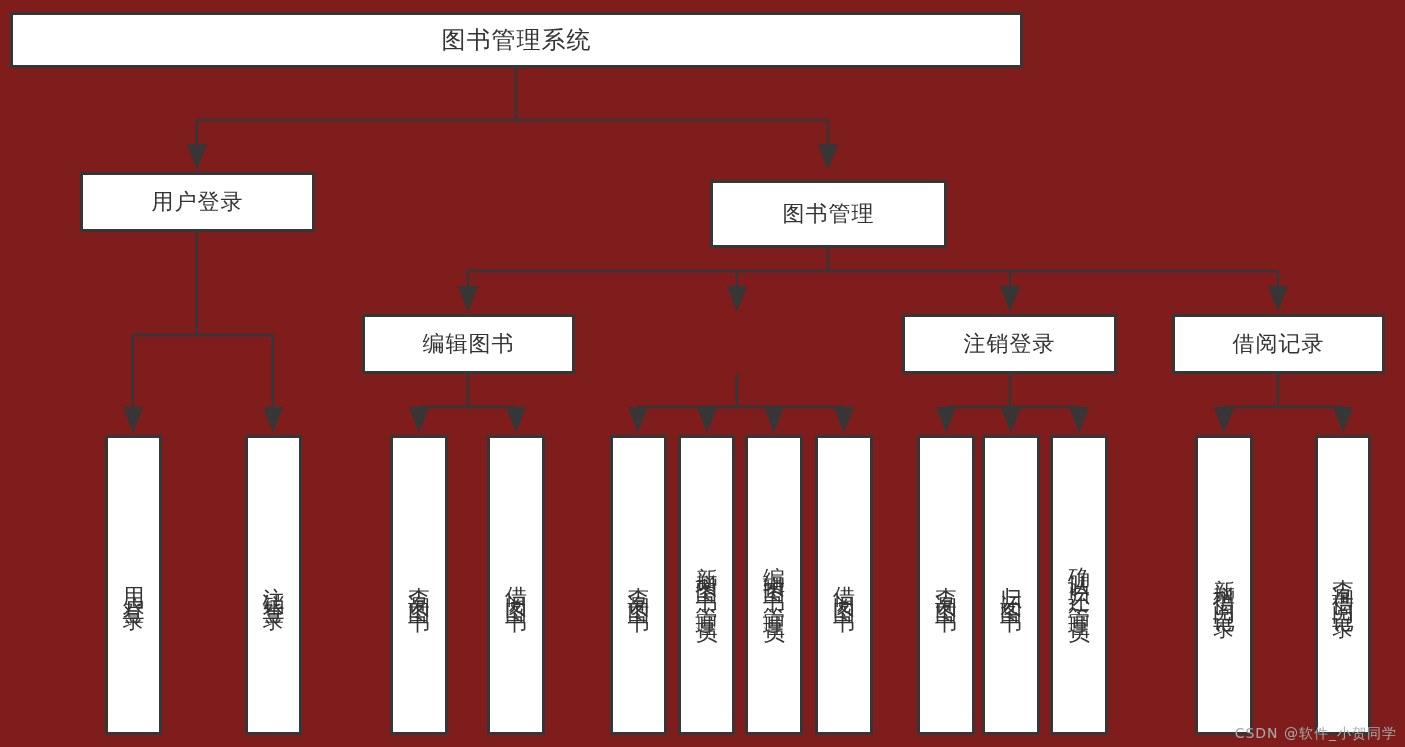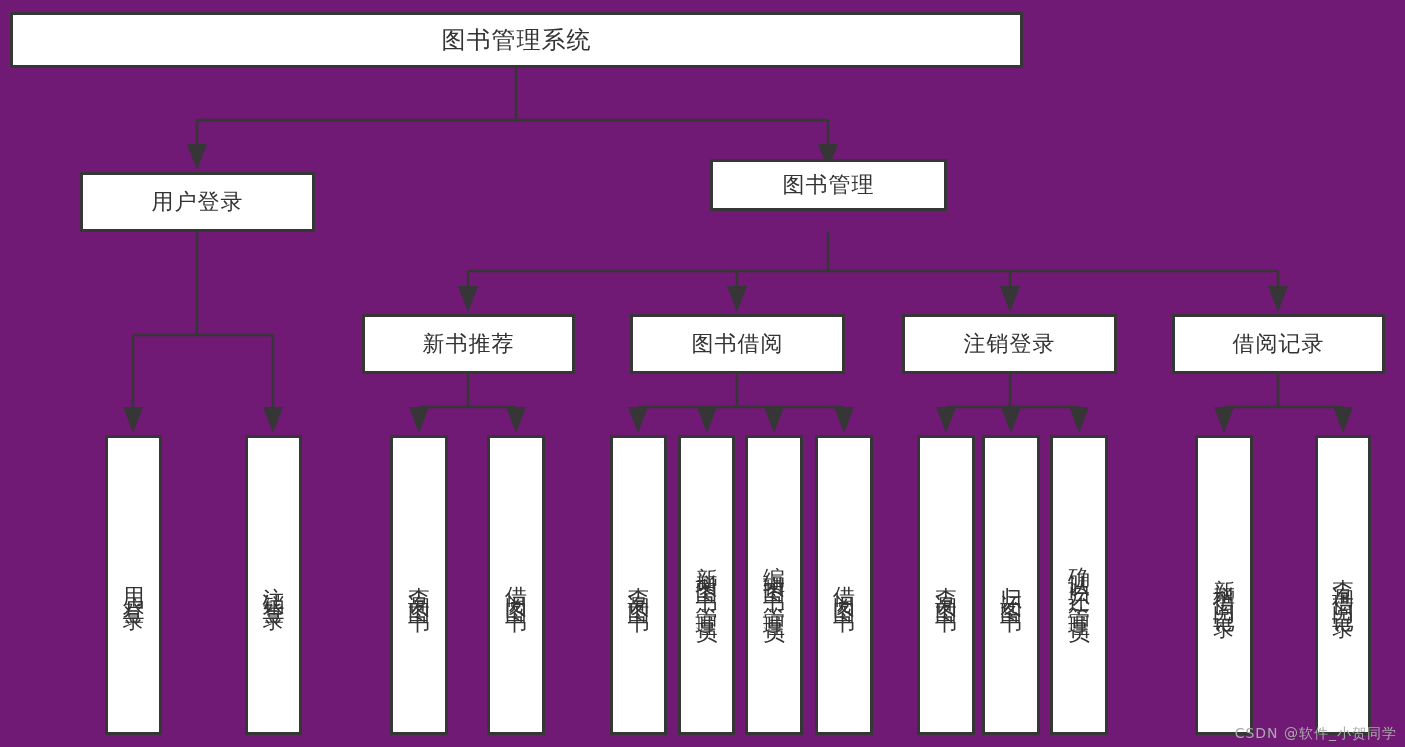--- a/index.html
+++ b/index.html
@@ -1,17 +1,17 @@
 <!DOCTYPE html>
 <html><head>
 <meta charset="utf-8">
 <style>
   html,body{margin:0;padding:0;background:#ffffff;}
   body{font-family:"DejaVu Sans","Liberation Sans",sans-serif;}
-  .stage{position:relative;width:1405px;height:747px;background:#701a75;overflow:hidden;}
+  .stage{position:relative;width:1405px;height:747px;background:#7f1d1d;overflow:hidden;}
   .wires{position:absolute;left:0;top:0;z-index:1;}
   .box{
     position:absolute;z-index:2;box-sizing:border-box;
     border:3px solid #363636;background:#ffffff;color:#333333;
     display:flex;align-items:center;justify-content:center;
   }
   .box.h span{font-size:22px;letter-spacing:1px;white-space:nowrap;}
   .box.root span{font-size:24px;}
   .box.v span{
     writing-mode:vertical-rl;
@@ -83,29 +83,26 @@
       <polygon points="1343,433 1333,407 1353,407" fill="#363636"></polygon>
     </svg>
 
   <div class="box h root" style="left:10px;top:12px;width:1013px;height:56px">
     <span>图书管理系统</span>
   </div>
 
   <div class="box h" style="left:80px;top:172px;width:235px;height:60px">
     <span>用户登录</span>
   </div>
-  <div class="box h" style="left:710px;top:159px;width:237px;height:52px">
+  <div class="box h" style="left:710px;top:180px;width:237px;height:68px">
     <span>图书管理</span>
   </div>
 
   <div class="box h" style="left:362px;top:314px;width:213px;height:60px">
-    <span>新书推荐</span>
-  </div>
-  <div class="box h" style="left:630px;top:314px;width:215px;height:60px">
-    <span>图书借阅</span>
+    <span>编辑图书</span>
   </div>
   <div class="box h" style="left:902px;top:314px;width:215px;height:60px">
     <span>注销登录</span>
   </div>
   <div class="box h" style="left:1172px;top:314px;width:213px;height:60px">
     <span>借阅记录</span>
   </div>
 
   <div class="box v" style="left:105px;top:435px;width:57px;height:300px">
     <span>用户登录</span>

